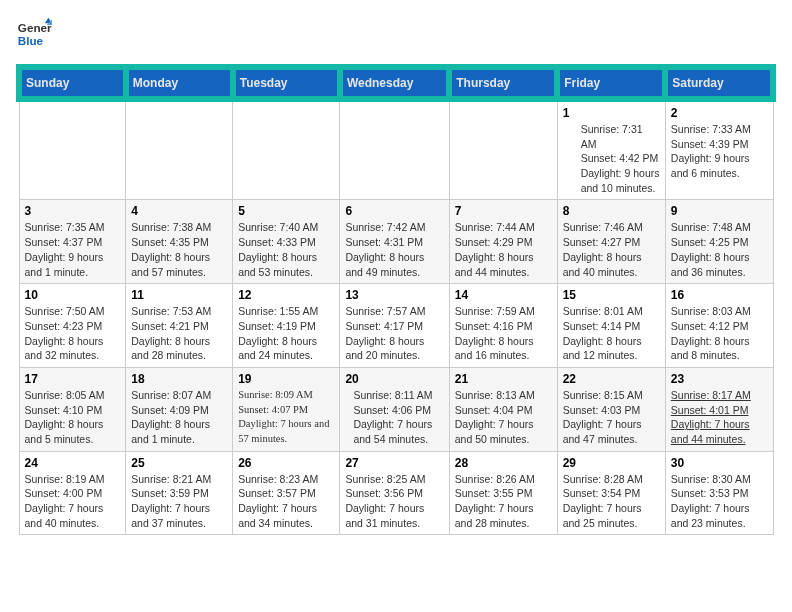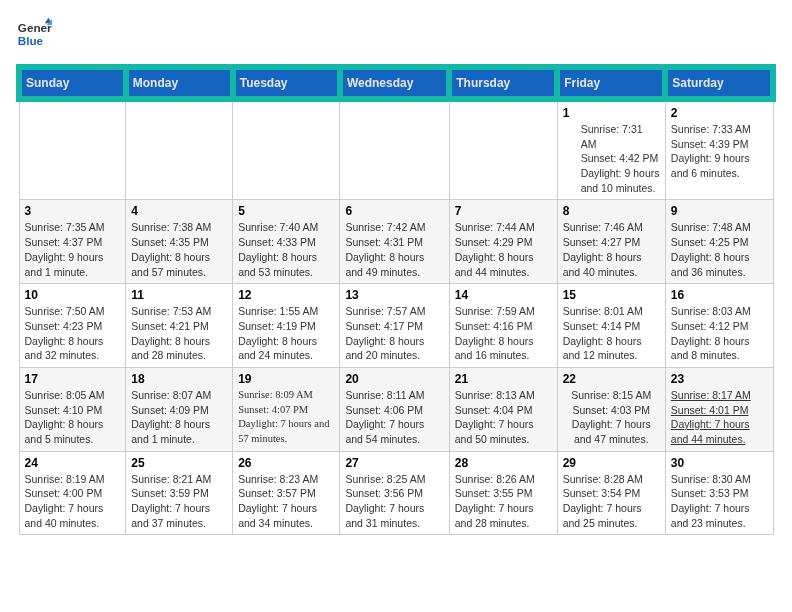--- a/index.html
+++ b/index.html
@@ -229,33 +229,33 @@
 Daylight: 8 hours and 1 minute.</div>
         </td>
         <td>
           <span class="day-number">19</span>
           <div class="day-info" style="white-space: pre-line; font-family: Liberation Serif, serif;">Sunrise: 8:09 AM
 Sunset: 4:07 PM
 Daylight: 7 hours and 57 minutes.</div>
         </td>
         <td>
           <span class="day-number">20</span>
-          <div class="day-info" style="white-space: pre-line;">Sunrise: 8:11 AM
+          <div class="day-info" style="white-space: pre-line; margin-left: 8px;">Sunrise: 8:11 AM
 Sunset: 4:06 PM
 Daylight: 7 hours and 54 minutes.</div>
         </td>
         <td>
           <span class="day-number">21</span>
           <div class="day-info" style="white-space: pre-line;">Sunrise: 8:13 AM
 Sunset: 4:04 PM
 Daylight: 7 hours and 50 minutes.</div>
         </td>
         <td>
           <span class="day-number">22</span>
-          <div class="day-info" style="white-space: pre-line; text-align: center;">Sunrise: 8:15 AM
+          <div class="day-info" style="white-space: pre-line;">Sunrise: 8:15 AM
 Sunset: 4:03 PM
 Daylight: 7 hours and 47 minutes.</div>
         </td>
         <td>
           <span class="day-number">23</span>
           <div class="day-info" style="white-space: pre-line; text-decoration: underline;">Sunrise: 8:17 AM
 Sunset: 4:01 PM
 Daylight: 7 hours and 44 minutes.</div>
         </td>
       </tr>

